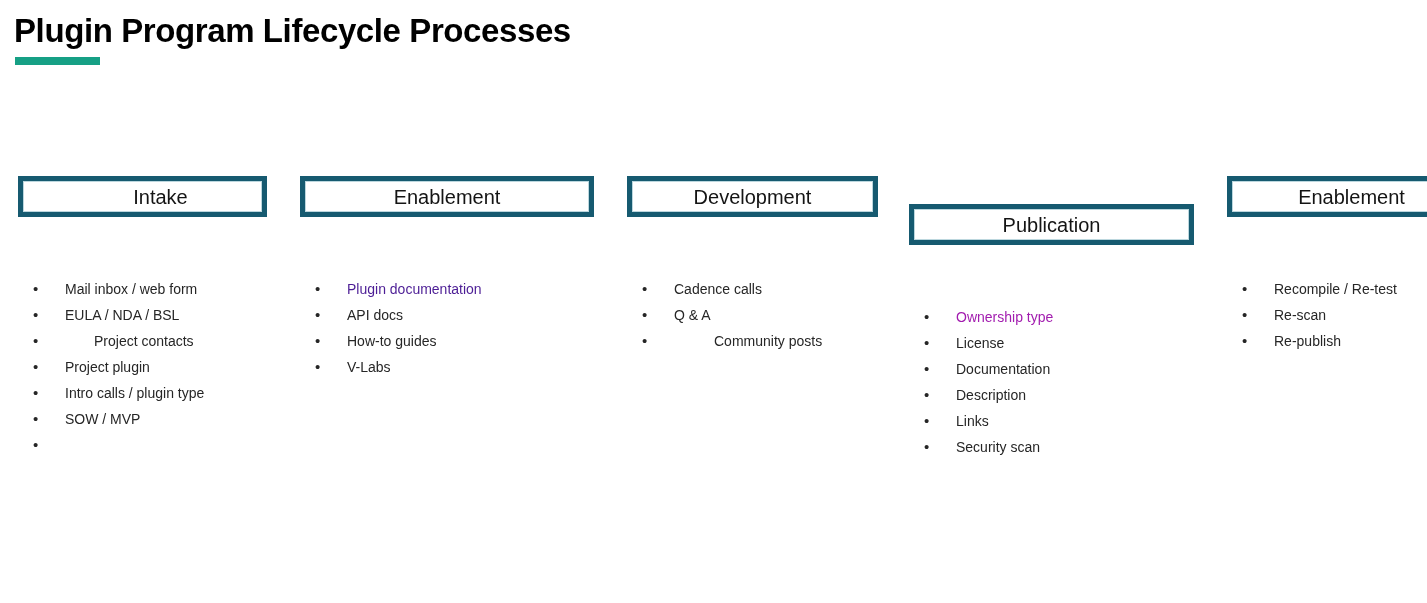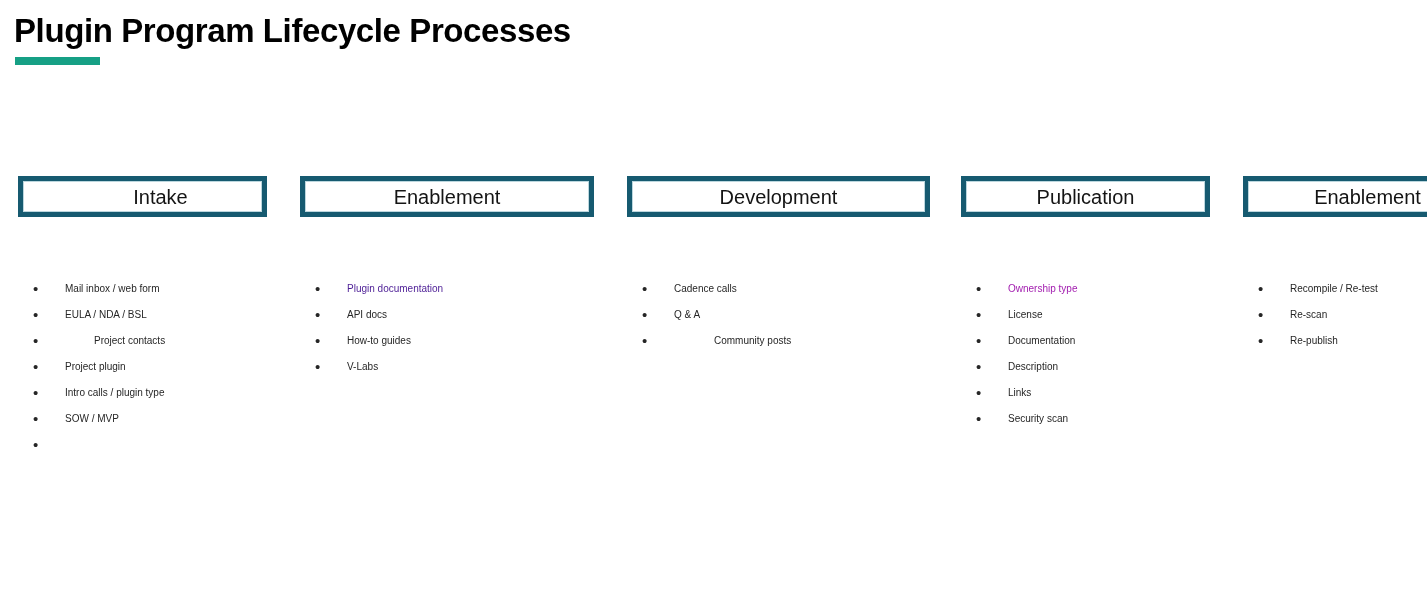--- a/index.html
+++ b/index.html
@@ -97,21 +97,21 @@
   }
   .bullet-dot {
     width: 32px;
     flex: 0 0 32px;
     font-size: 15px;
     line-height: 26px;
     color: #262626;
     text-align: left;
   }
   .bullet-text {
-    font-size: 10px;
+    font-size: 14px;
     line-height: 26px;
     color: #262626;
   }
 </style>
 </head>
 <body style="background: rgb(255, 255, 255);">
 
 <div id="slide-title">Plugin Program Lifecycle Processes</div>
 
 <div id="title-rule" style="background: rgb(22, 160, 133);"></div>
@@ -167,40 +167,40 @@
         <li class="bullet-item">
           <span class="bullet-dot" style="color: rgb(38, 38, 38);">•</span>
           <span class="bullet-text" style="color: rgb(38, 38, 38);">How-to guides</span>
         </li>
         <li class="bullet-item">
           <span class="bullet-dot" style="color: rgb(38, 38, 38);">•</span>
           <span class="bullet-text" style="color: rgb(38, 38, 38);">V-Labs</span>
         </li>
       </ul>
     </div>
-    <div class="column" style="margin-left: 33px; width: 303px;">
+    <div class="column" style="margin-left: 33px; width: 251px;">
       <div class="phase-box" style="border-color: rgb(22, 90, 112);">
         <span class="phase-label">Development</span>
       </div>
       <ul class="bullet-list" style="left: 15px;">
         <li class="bullet-item">
           <span class="bullet-dot" style="color: rgb(38, 38, 38);">•</span>
           <span class="bullet-text" style="color: rgb(38, 38, 38);">Cadence calls</span>
         </li>
         <li class="bullet-item">
           <span class="bullet-dot" style="color: rgb(38, 38, 38);">•</span>
           <span class="bullet-text" style="color: rgb(38, 38, 38);">Q &amp; A</span>
         </li>
         <li class="bullet-item">
           <span class="bullet-dot" style="color: rgb(38, 38, 38);">•</span>
           <span class="bullet-text" style="color: rgb(38, 38, 38); margin-left: 40px;">Community posts</span>
         </li>
       </ul>
     </div>
-    <div class="column" style="margin-left: 31px; width: 249px;">
+    <div class="column" style="margin-left: 31px; width: 285px; margin-top: 28px;">
       <div class="phase-box" style="border-color: rgb(22, 90, 112);">
         <span class="phase-label">Publication</span>
       </div>
       <ul class="bullet-list" style="left: 15px;">
         <li class="bullet-item">
           <span class="bullet-dot" style="color: rgb(38, 38, 38);">•</span>
           <span class="bullet-text" style="color: #a21caf;">Ownership type</span>
         </li>
         <li class="bullet-item">
           <span class="bullet-dot" style="color: rgb(38, 38, 38);">•</span>

